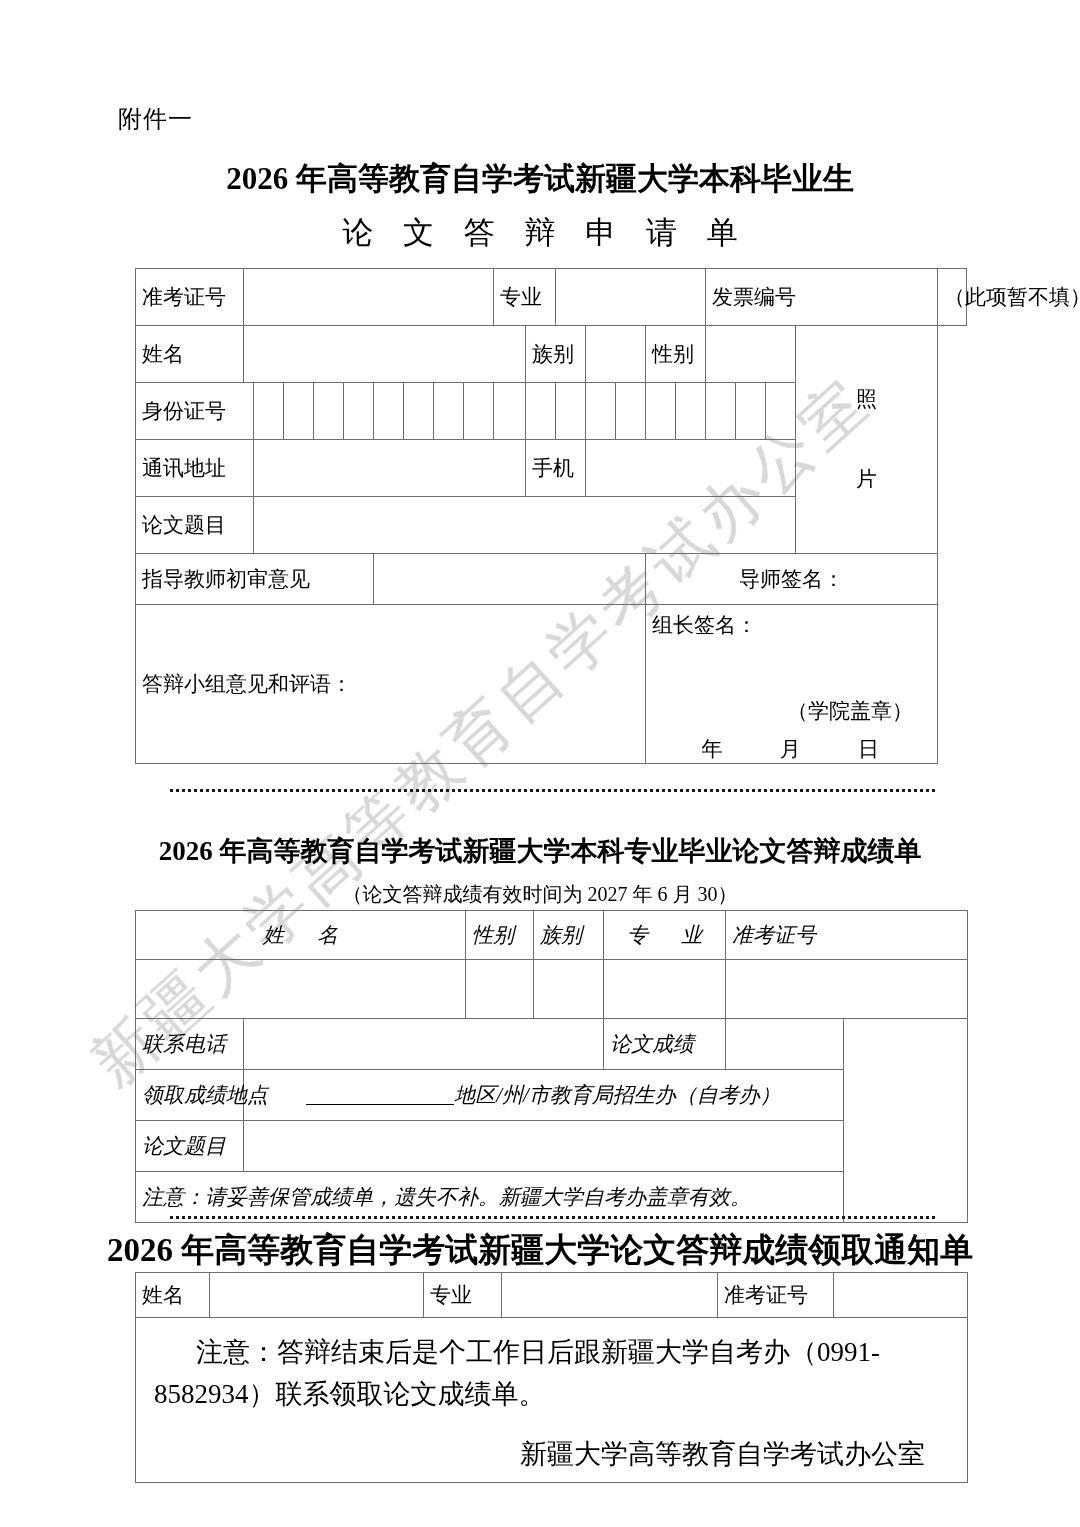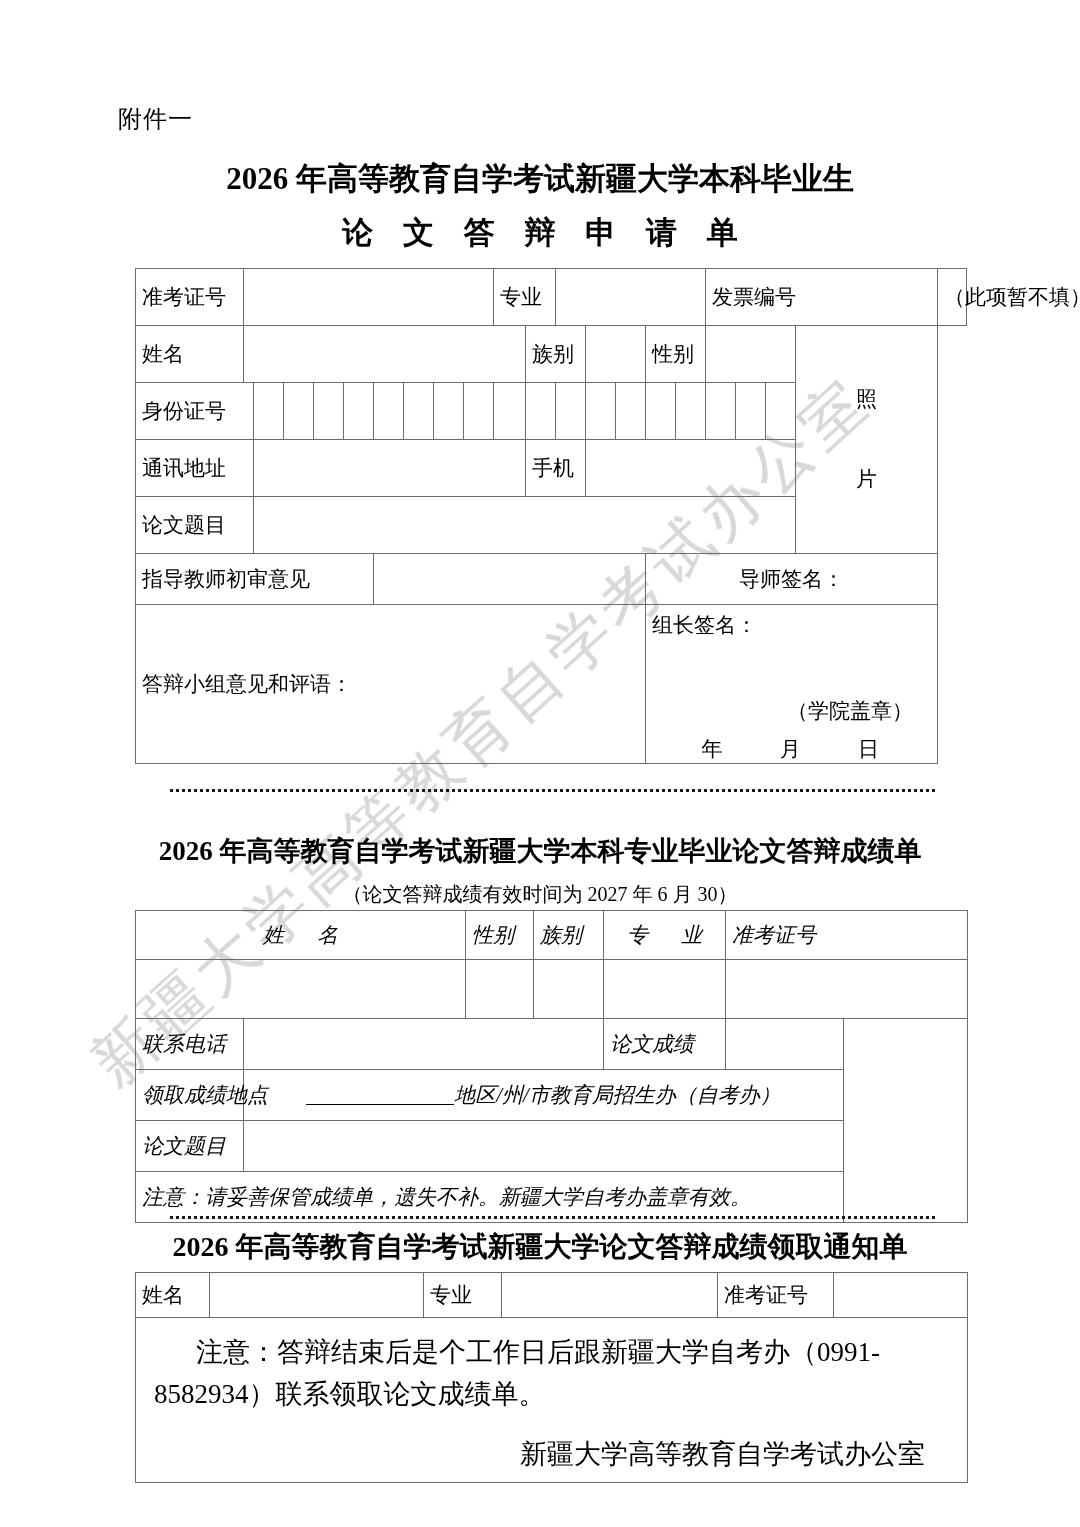--- a/index.html
+++ b/index.html
@@ -64,21 +64,21 @@
     font-size: 31px;
     font-weight: bold;
     letter-spacing: 0px;
   }
   .doc-title-2 {
     position: absolute;
     left: 0; right: 0;
     top: 212px;
     text-align: center;
     font-size: 31px;
-    font-weight: bold;
+    font-weight: normal;
     letter-spacing: 11px;
     text-indent: 11px;
   }
 
   
   table.form {
     position: absolute;
     border-collapse: collapse;
     table-layout: fixed;
     background: transparent;
@@ -142,21 +142,21 @@
     font-weight: bold;
   }
   #title-sec2 { top: 833px; font-size: 27px; }
   #subtitle-sec2 {
     position: absolute;
     left: 0; right: 0;
     top: 881px;
     text-align: center;
     font-size: 20px;
   }
-  #title-sec3 { top: 1228px; font-size: 28px; }
+  #title-sec3 { top: 1228px; font-size: 33px; }
 
   
   #table2 { left: 135px; top: 910px; width: 832px; }
   #table2 td { font-size: 21px; font-style: italic; }
   td.hdr-sp { text-align:center; letter-spacing: 14px; text-indent: 14px; }
 
   .place-line {
     display: inline-block;
     border-bottom: 1.4px solid #000;
     width: 148px;

